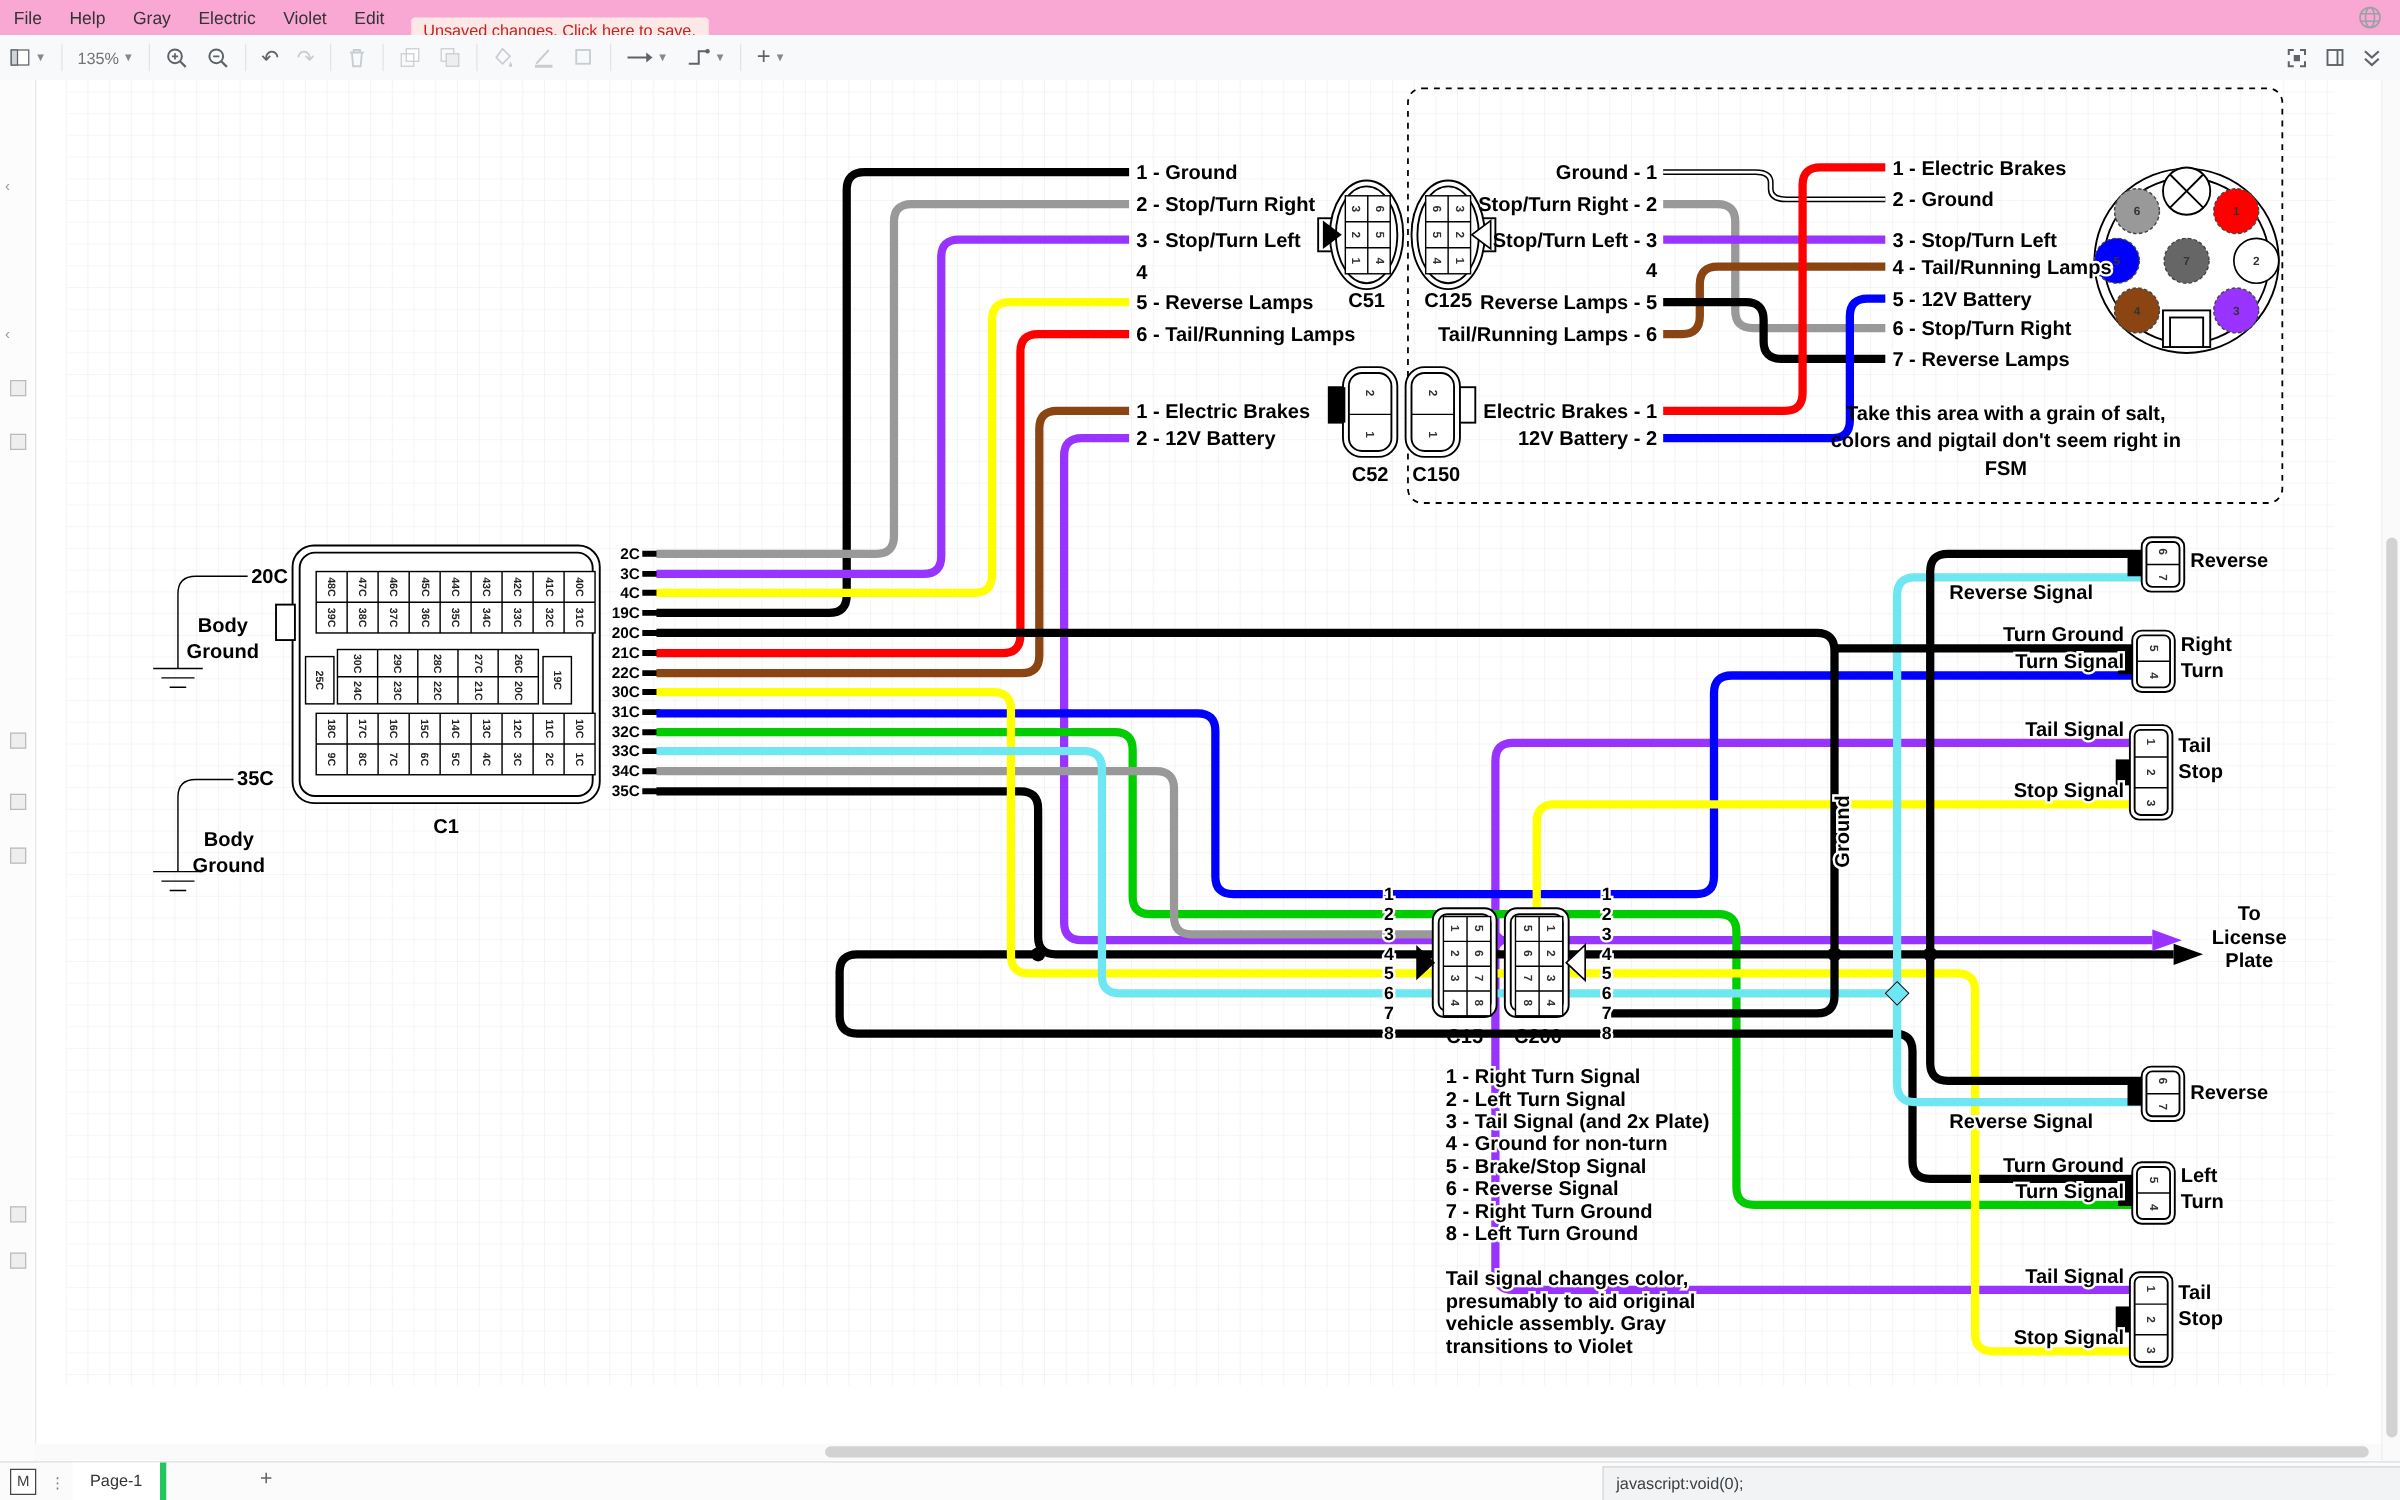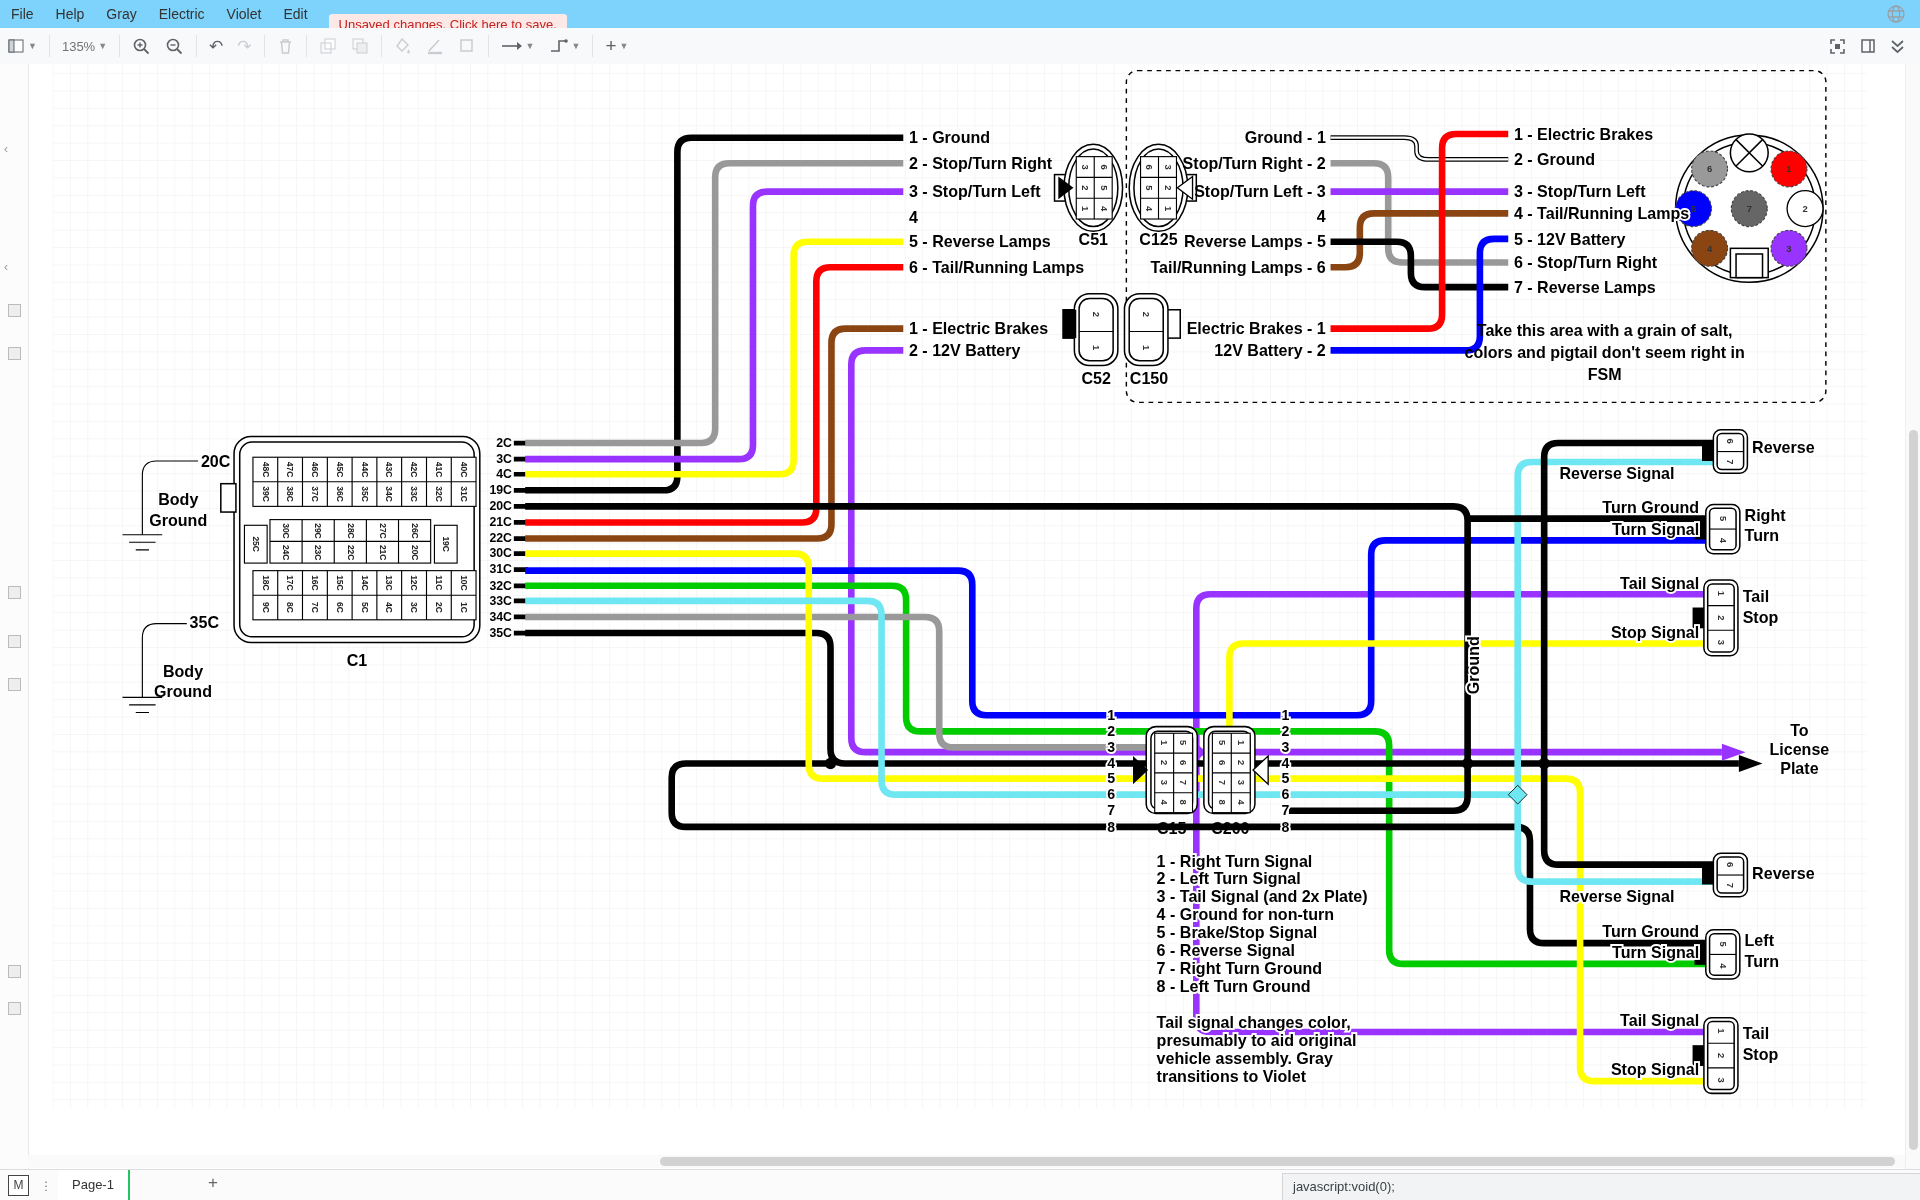--- a/index.html
+++ b/index.html
@@ -1,18 +1,18 @@
 <!DOCTYPE html>
 <html><head>
 <meta charset="utf-8">
 <style>
   html,body{margin:0;padding:0;background:#fff;font-family:"Liberation Sans",sans-serif;}
   #app{position:relative;width:1920px;height:1200px;overflow:hidden;background:#fff;}
   
-  #menubar{position:absolute;left:0;top:0;width:1920px;height:28px;background:#7dd3fc;display:flex;align-items:center;font-size:14px;color:#333;}
+  #menubar{position:absolute;left:0;top:0;width:1920px;height:28px;background:#f9a8d4;display:flex;align-items:center;font-size:14px;color:#333;}
   .menu-item{padding:0 11px;cursor:default;}
   .pill{margin-left:10px;background:#fce8e6;color:#c5221f;font-size:13px;padding:3px 10px;border-radius:3px;margin-top:20px;}
   #globe{position:absolute;right:14px;top:4px;}
   
   #toolbar{position:absolute;left:0;top:28px;width:1920px;height:36px;background:#f8f9fa;border-bottom:1px solid #e0e0e0;display:flex;align-items:center;}
   .tbtn{display:flex;align-items:center;padding:0 7px;height:28px;color:#5f6368;}
   .tbtn.dis{color:#c9cdd1;}
   .tsep{width:1px;height:22px;background:#e4e4e4;margin:0 5px;}
   .caret{font-size:9px;margin-left:3px;color:#888;}
   .zoomtxt{font-size:13px;color:#737373;}
@@ -25,21 +25,21 @@
   .lchev{position:absolute;left:4px;color:#999;font-size:12px;}
   
   #hscroll{position:absolute;left:28px;top:1155px;width:1877px;height:13px;background:#fafafa;}
   #hthumb{position:absolute;left:632px;top:2px;width:1235px;height:9px;background:#d2d2d2;border-radius:5px;}
   #vscroll{position:absolute;left:1905px;top:64px;width:15px;height:1105px;background:#fafafa;border-left:1px solid #eee;}
   #vthumb{position:absolute;left:3px;top:366px;width:9px;height:720px;background:#d2d2d2;border-radius:5px;}
   
   #footer{position:absolute;left:0;top:1169px;width:1920px;height:31px;background:#fbfbfb;border-top:1px solid #dadce0;font-size:13px;color:#333;}
   #logo{position:absolute;left:8px;top:5px;width:19px;height:19px;border:1px solid #444;text-align:center;line-height:19px;font-size:12px;color:#444;background:#fff;}
   #pagedots{position:absolute;left:40px;top:9px;color:#777;font-size:12px;letter-spacing:1px;}
-  #pagetab{position:absolute;left:58px;top:0;height:30px;line-height:30px;padding:0 14px;background:#fff;border-right:2px solid #22c55e;}
+  #pagetab{position:absolute;left:58px;top:0;height:30px;line-height:30px;padding:0 14px;background:#fff;border-right:5px solid #22c55e;}
   #addpage{position:absolute;left:208px;top:3px;font-size:17px;color:#666;}
   #statusbox{position:absolute;left:1282px;top:3px;right:0;height:28px;background:#f1f3f4;border:1px solid #d5d5d5;border-right:none;line-height:26px;padding-left:10px;color:#3c4043;}
   
   text{font-family:"Liberation Sans",sans-serif;fill:#000;}
   .lbl{font-size:17px;}
   .sm{font-size:13px;}
   .num{font-size:15px;}
   .cellt{font-size:9px;fill:#222;}
   .pind{font-size:10px;fill:#333;}
   .halo{paint-order:stroke;stroke:#fff;stroke-width:4px;}

